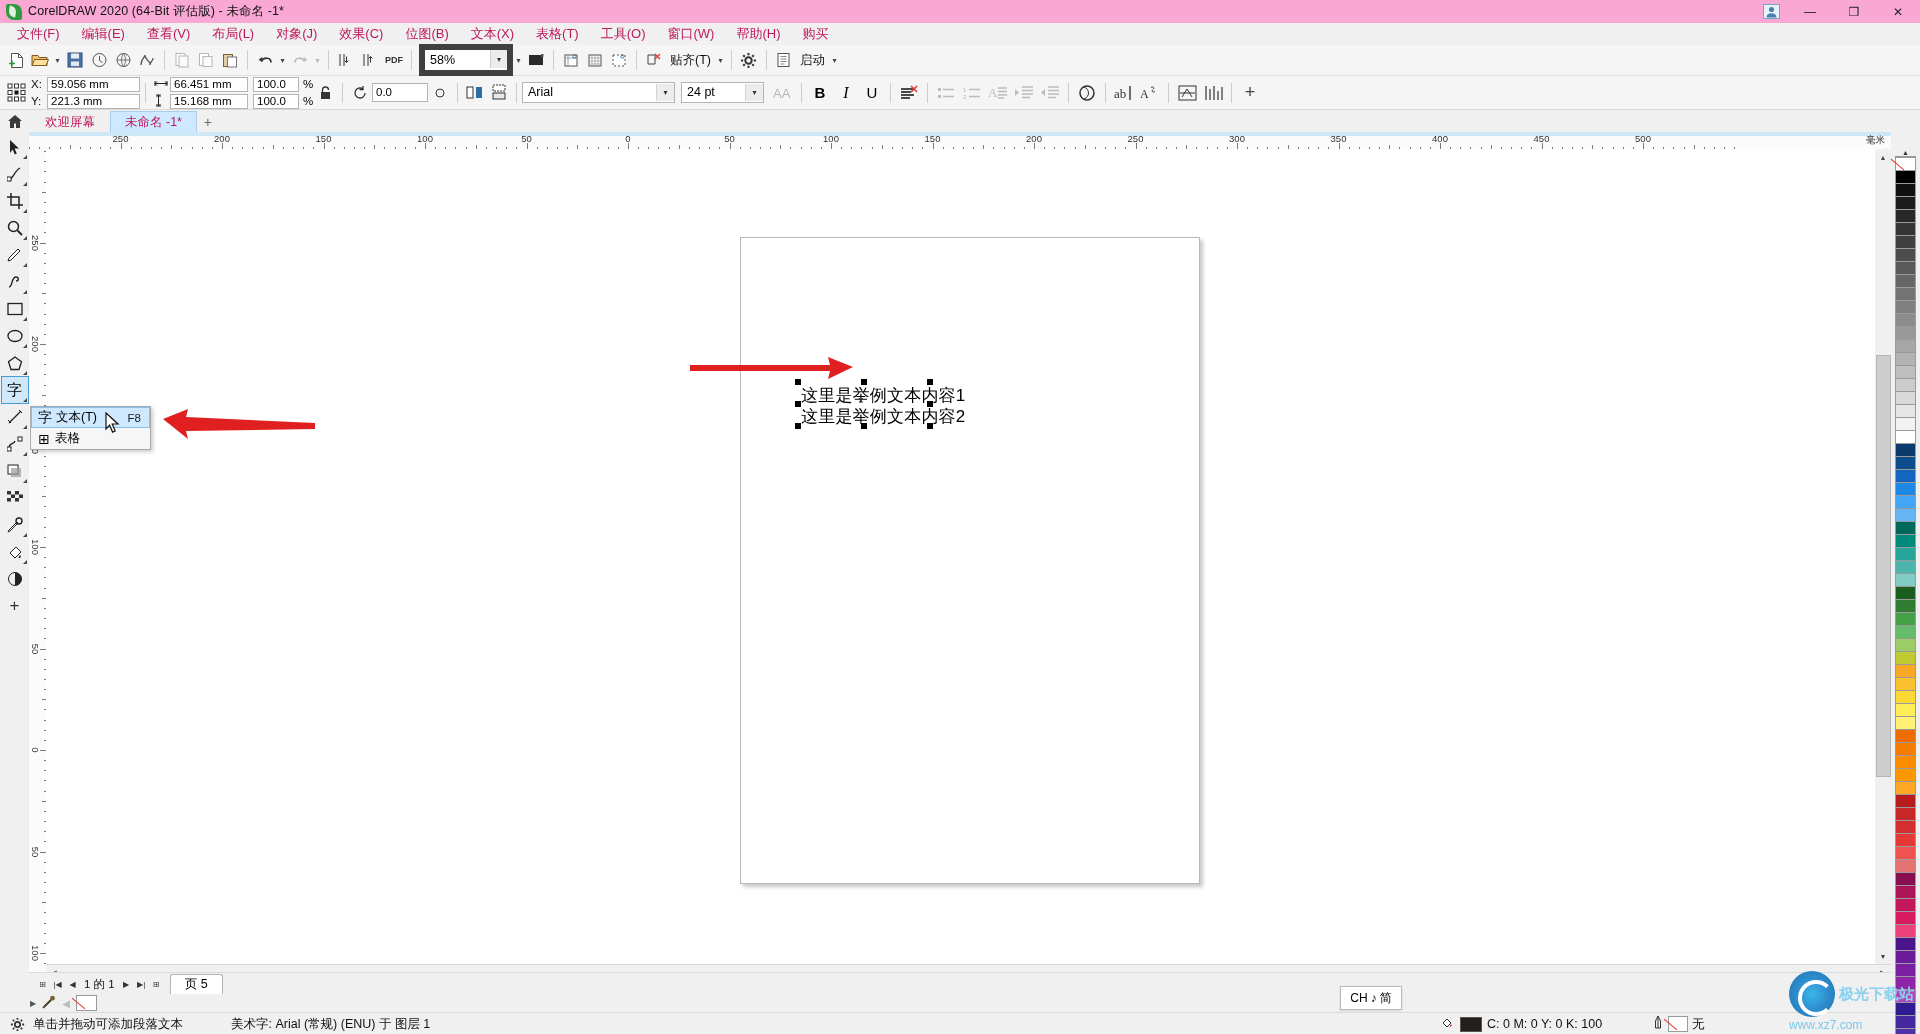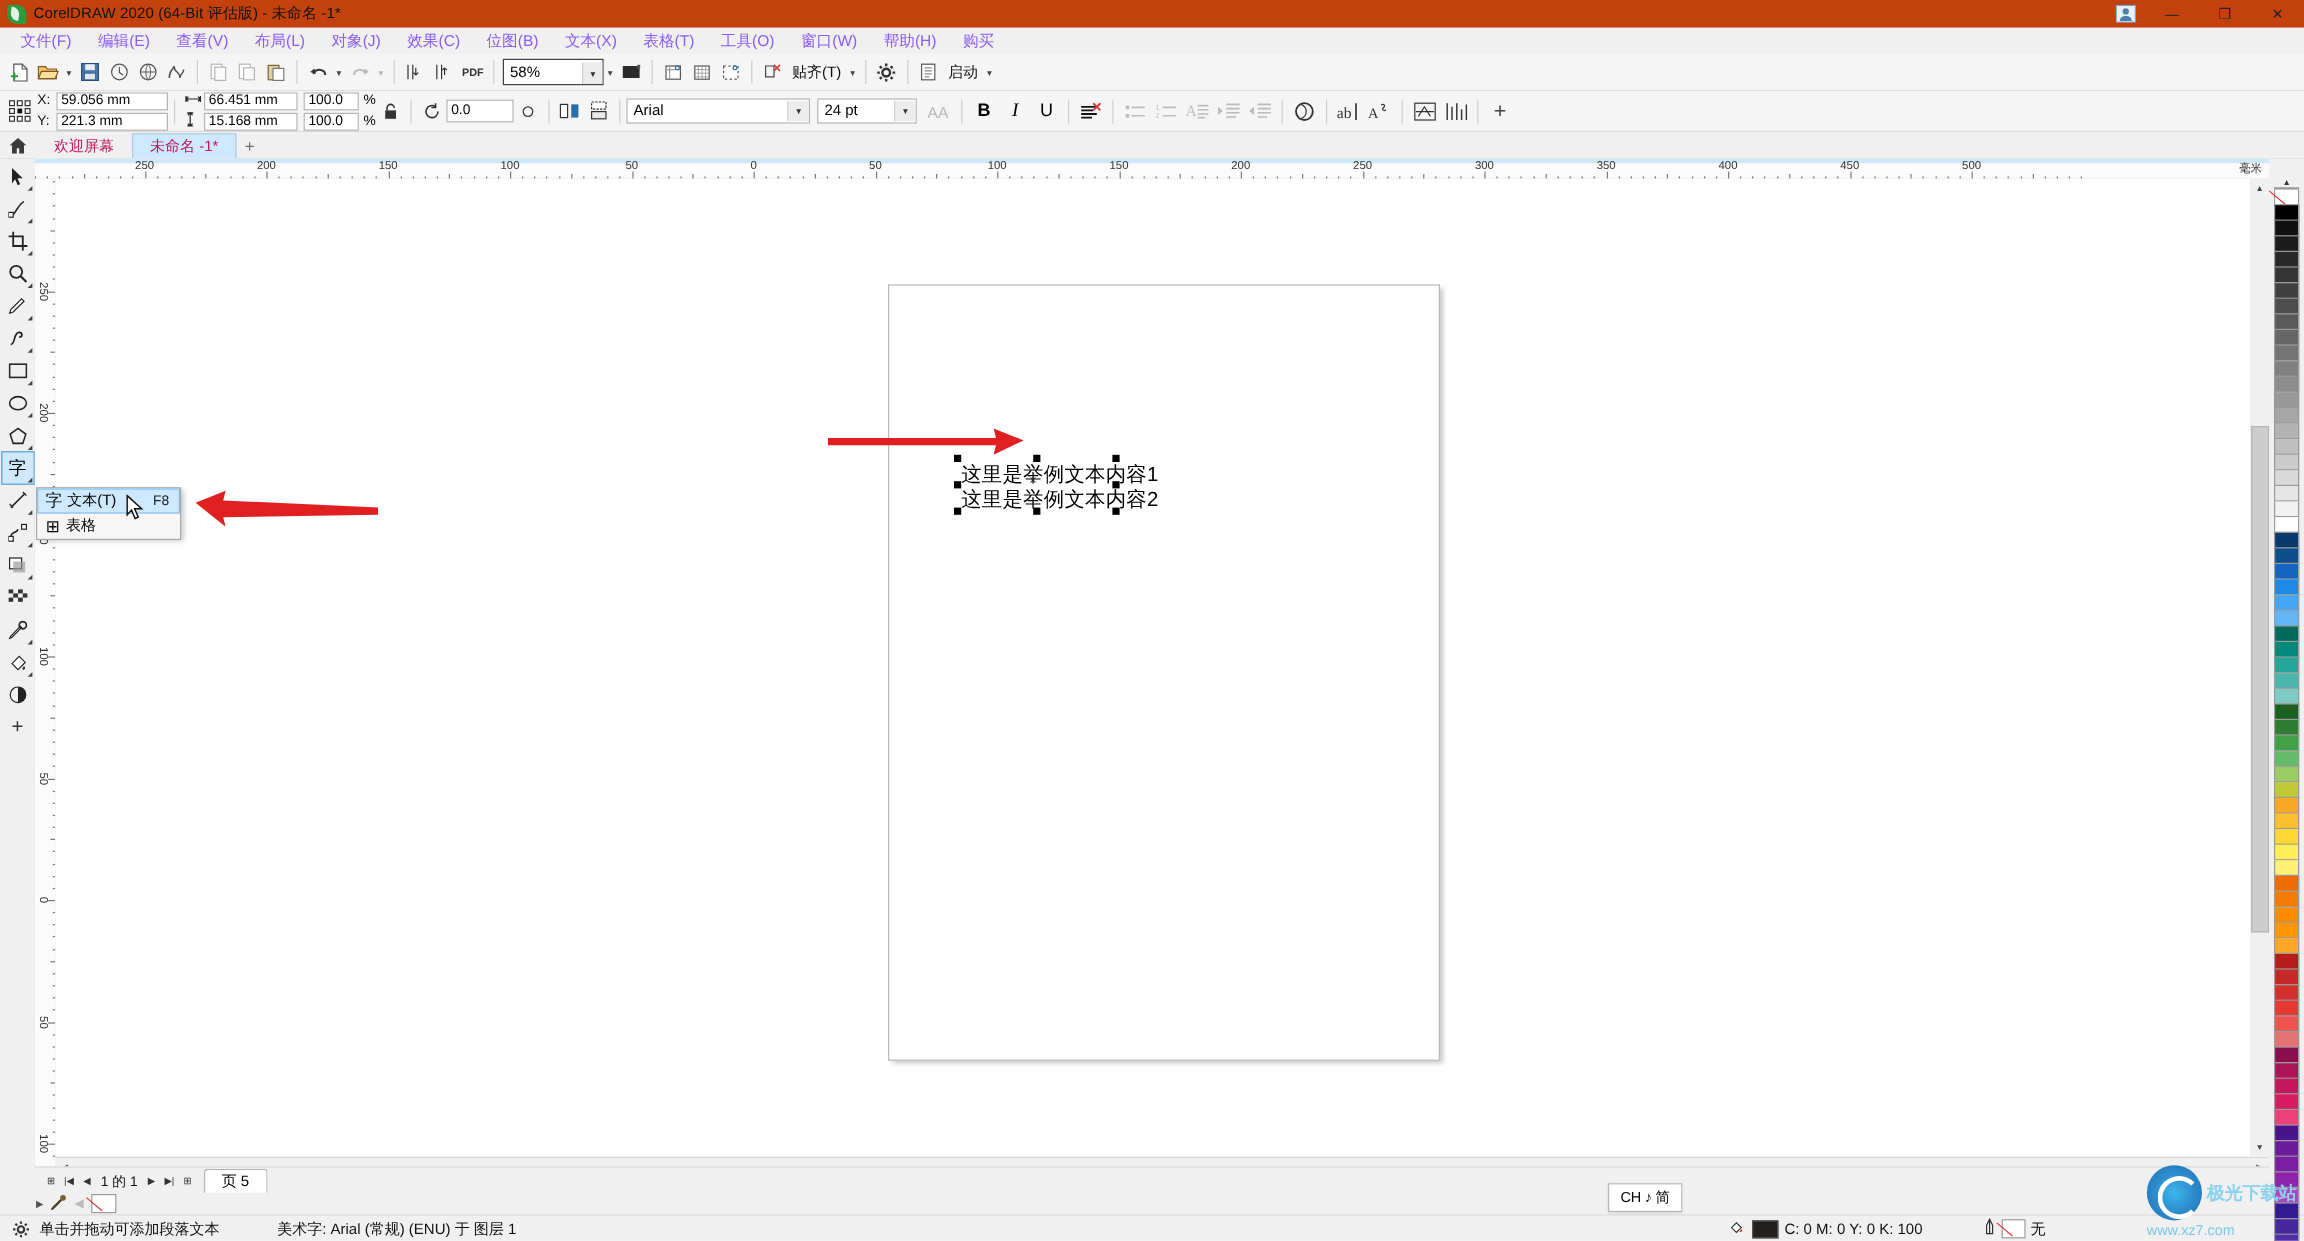--- a/index.html
+++ b/index.html
@@ -5,45 +5,45 @@
   html,body{margin:0;padding:0;}
   body{
     width:1920px;height:1034px;overflow:hidden;
     font-family:"Liberation Sans","DejaVu Sans",sans-serif;
     font-size:14px;color:#000;background:#f0f0f0;
     -webkit-font-smoothing:antialiased;
   }
   .app{position:relative;width:1920px;height:1034px;background:#f0f0f0;}
 
   
-  .titlebar{position:absolute;left:0;top:0;width:1920px;height:23px;background:#c2410c;
+  .titlebar{position:absolute;left:0;top:0;width:1920px;height:23px;background:#f9a8d4;
     display:flex;align-items:center;border-bottom:4px solid #ec4899;}
   .tb-logo{width:16px;height:16px;margin:0 6px 0 6px;position:relative;}
   .tb-logo i{position:absolute;inset:0;background:#2e9b3f;border-radius:2px 8px 2px 8px;display:block;}
   .tb-logo i:after{content:"";position:absolute;left:3px;top:2px;width:7px;height:11px;
      background:#fff;border-radius:0 6px 0 6px;transform:rotate(8deg);opacity:.85;}
   .tb-title{font-size:12.5px;color:#111;letter-spacing:.1px;}
   .winbtns{position:absolute;right:0;top:0;height:23px;display:flex;align-items:center;}
   .winbtn{width:44px;height:23px;display:flex;align-items:center;justify-content:center;
     font-size:12px;color:#222;}
   .acct{width:26px;height:17px;margin-right:4px;display:flex;align-items:center;justify-content:center;}
   .acct svg{display:block;}
 
   
   .menubar{position:absolute;left:0;top:23px;width:1920px;height:22px;background:#f0f0f0;
     display:flex;align-items:center;padding-left:6px;border-bottom:1px solid #e6e6e6;}
-  .menu-item{font-size:13px;padding:2px 11px;color:#8b5cf6;white-space:nowrap;line-height:16px;}
+  .menu-item{font-size:13px;padding:2px 11px;color:#be185d;white-space:nowrap;line-height:16px;}
 
   
   .toolbar1{position:absolute;left:0;top:45px;width:1920px;height:30px;background:#f5f5f5;
     display:flex;align-items:center;border-bottom:1px solid #dedede;padding-left:4px;}
   .tbtn{width:24px;height:24px;display:flex;align-items:center;justify-content:center;position:relative;}
   .tsep{width:1px;height:20px;background:#cdcdcd;margin:0 5px;}
   .caret{width:11px;height:24px;display:flex;align-items:center;justify-content:center;font-size:8px;color:#444;}
-  .zoomcombo{display:flex;align-items:flex-end;height:20px;border:1px solid #404040;background:#fff;margin-left:2px;}
+  .zoomcombo{display:flex;align-items:flex-start;height:20px;border:6px solid #404040;background:#fff;margin-left:2px;}
   .zoomcombo input{border:0;outline:0;width:58px;height:18px;font-size:12.5px;padding-left:5px;
      font-family:"Liberation Sans",sans-serif;background:#fff;}
   .zoomcombo .dd{width:16px;height:18px;border-left:1px solid #cfcfcf;background:#ececec;
      display:flex;align-items:center;justify-content:center;font-size:8px;color:#333;}
   .tlabel{font-size:12.5px;padding:0 4px;color:#111;}
 
   
   .propbar{position:absolute;left:0;top:76px;width:1920px;height:33px;background:#f5f5f5;
     display:flex;align-items:center;border-bottom:1px solid #d9d9d9;padding-left:4px;}
   .xy{display:flex;flex-direction:column;justify-content:center;margin-left:3px;}

